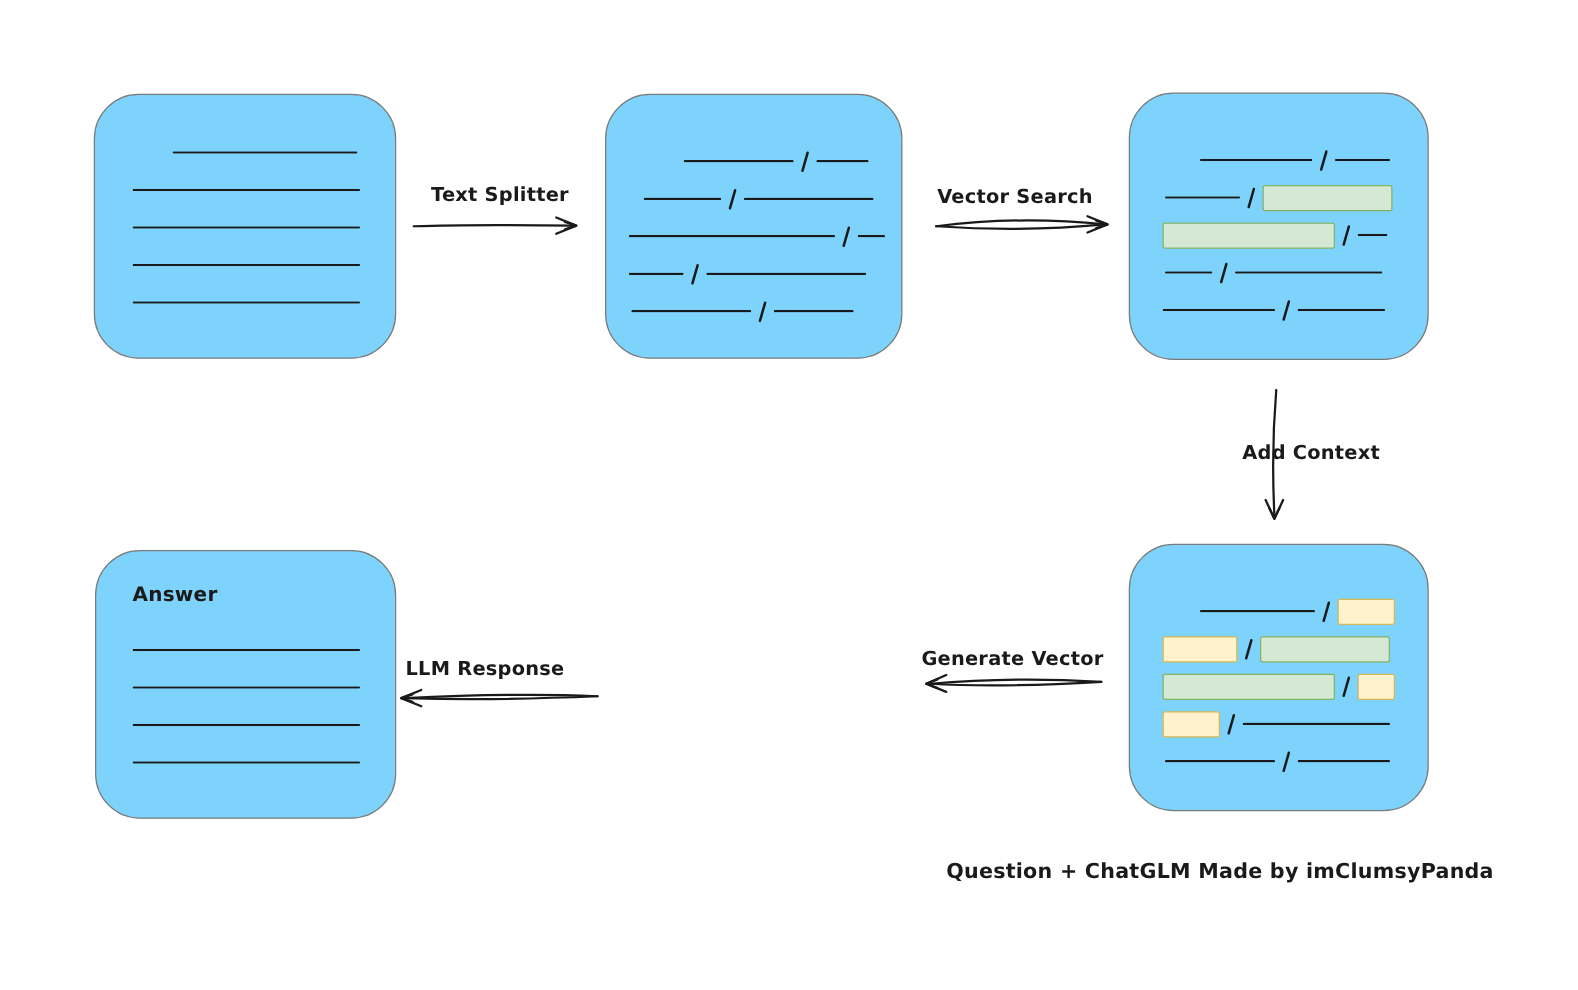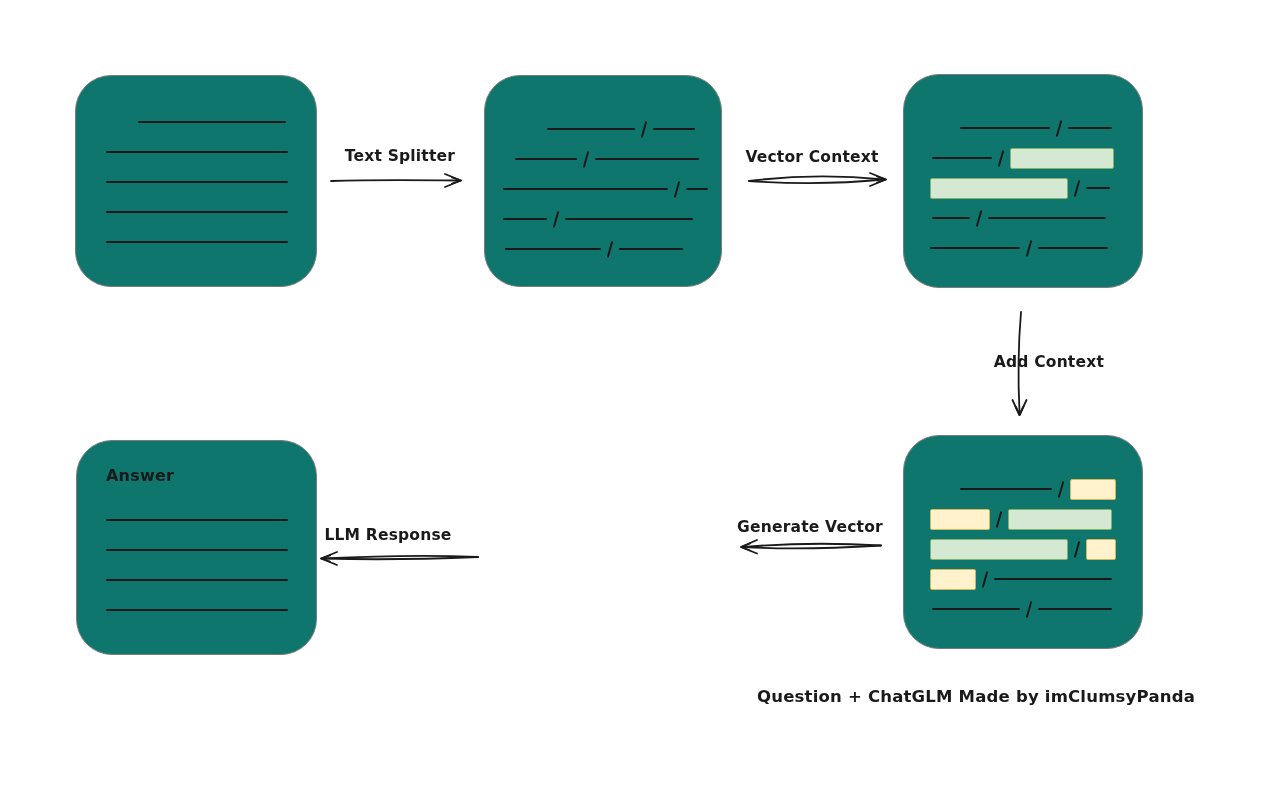--- a/index.html
+++ b/index.html
@@ -1,19 +1,19 @@
 <!DOCTYPE html>
 <html style="--ink: #1a1a1a; --box-stroke: #7b7b7b; --green-fill: #d5e8d4; --green-stroke: #82b366; --yellow-fill: #fff2cc; --yellow-stroke: #d6b656; --red-fill: #f8cecc; --red-stroke: #b85450;"><head>
 <meta charset="utf-8">
 <style>
   html,body{margin:0;padding:0;background:#ffffff;}
   body{font-family:"DejaVu Sans","Liberation Sans",sans-serif;color:var(--ink,#1a1a1a);}
   .canvas{position:relative;width:1262px;height:792px;background:#fff;overflow:hidden;}
   .arrow-layer{position:absolute;left:0;top:0;width:1262px;height:792px;pointer-events:none;}
-  .box{position:absolute;background:#0f766e;border:1.5px solid var(--box-stroke,#7b7b7b);border-radius:36px;box-sizing:border-box;}
+  .box{position:absolute;background:#7dd3fc;border:1.5px solid var(--box-stroke,#7b7b7b);border-radius:36px;box-sizing:border-box;}
   .rows{display:flex;flex-direction:column;}
   .row{display:flex;align-items:center;height:30px;}
   .seg{display:inline-block;flex:0 0 auto;box-sizing:border-box;}
   .seg-line{height:0;border-top:2px solid var(--ink,#1a1a1a);border-radius:1px;}
   .seg-slash{width:2.4px;height:17px;background:var(--ink,#1a1a1a);transform:rotate(16deg);margin:0 8px;border-radius:2px;}
   .seg-green{height:21px;background:var(--green-fill,#d5e8d4);border:1.6px solid var(--green-stroke,#82b366);border-radius:2px;}
   .seg-yellow{height:21px;background:var(--yellow-fill,#fff2cc);border:1.6px solid var(--yellow-stroke,#d6b656);border-radius:2px;}
   .seg-red{height:21px;background:var(--red-fill,#f8cecc);border:1.6px solid var(--red-stroke,#b85450);border-radius:2px;}
   .bar{width:180px;height:21px;border-radius:2px;box-sizing:border-box;margin-bottom:9px;}
   .bar.seg-green{background:var(--green-fill);border:1.6px solid var(--green-stroke);}
@@ -193,20 +193,20 @@
             <span class="seg seg-line" style="width: 182px;"></span>
           </div>
           <div class="row">
             <span class="seg seg-line" style="width: 182px;"></span>
           </div>
         </div>
     </div>
   </div>
 
   <div class="arrow-label" style="left:330px;top:147px;width:140px;">Text Splitter</div>
-  <div class="arrow-label" style="left:742px;top:148px;width:140px;">Vector Context</div>
+  <div class="arrow-label" style="left:742px;top:148px;width:140px;">Vector Search</div>
   <div class="arrow-label" style="left:992px;top:353px;width:112px;text-align:right;">Add Context</div>
   <div class="arrow-label" style="left:734px;top:518px;width:152px;">Generate Vector</div>
   <div class="arrow-label" style="left:320px;top:526px;width:136px;">LLM Response</div>
 
   <div class="caption" style="left:735px;top:687px;width:482px;">Question + ChatGLM Made by imClumsyPanda</div>
 
 </div>
 
 </body></html>

